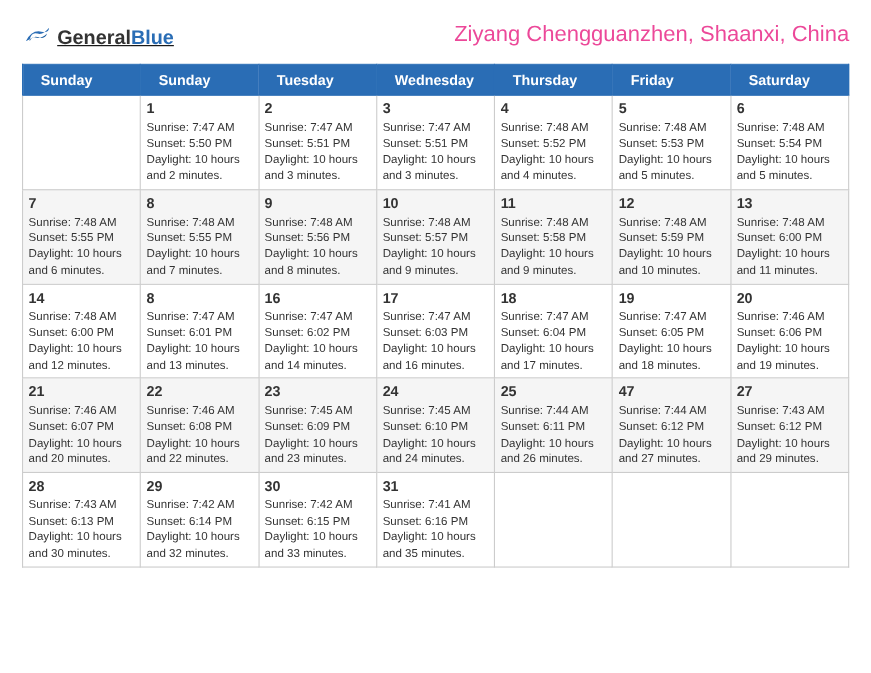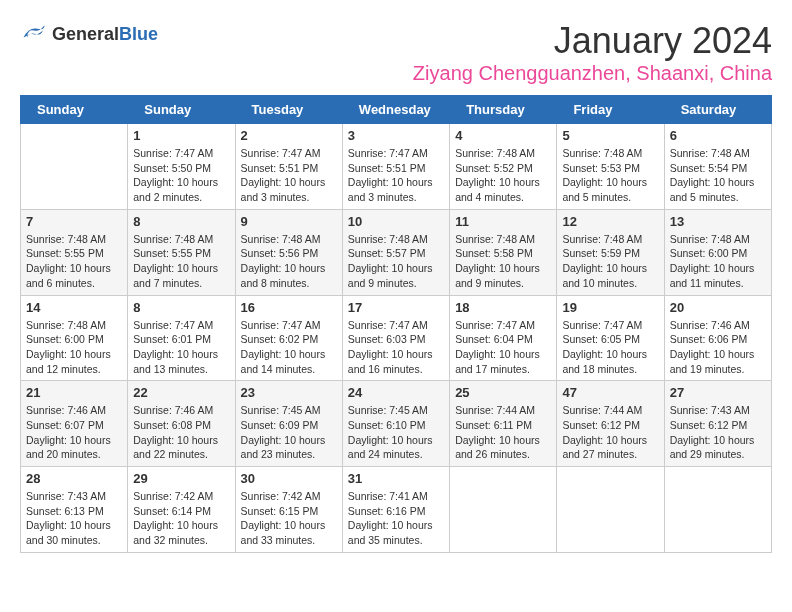--- a/index.html
+++ b/index.html
@@ -13,20 +13,21 @@
     .header-section {
       display: flex;
       justify-content: space-between;
       align-items: flex-start;
       margin-bottom: 10px;
     }
     .logo {
       display: flex;
       align-items: center;
       gap: 4px;
+      text-decoration: underline;
     }
     .logo-text-general {
       font-size: 18px;
       font-weight: bold;
       color: #333;
     }
     .logo-text-blue {
       font-size: 18px;
       font-weight: bold;
       color: #2a6db5;
@@ -95,21 +96,20 @@
   <div class="logo">
     <svg class="logo-bird" viewBox="0 0 32 32" xmlns="http://www.w3.org/2000/svg">
       <path d="M4 20 Q10 8 20 10 Q28 12 28 6 Q22 14 16 12 Q10 10 8 18 Z" fill="#2a6db5"></path>
       <path d="M8 18 Q12 14 18 16 Q24 18 26 12 Q20 18 14 16 Q10 15 8 20 Z" fill="#1a5da0"></path>
     </svg>
     <div>
       <span class="logo-text-general">General</span><span class="logo-text-blue">Blue</span>
     </div>
   </div>
   <div class="title-section">
-    <div class="month-title">January 2024</div>
     <div class="location-title">Ziyang Chengguanzhen, Shaanxi, China</div>
   </div>
 </div>
 
 <table>
   <thead>
     <tr id="header-row">
     <th>Sunday</th>
         <th>Sunday</th>
         <th>Tuesday</th>

